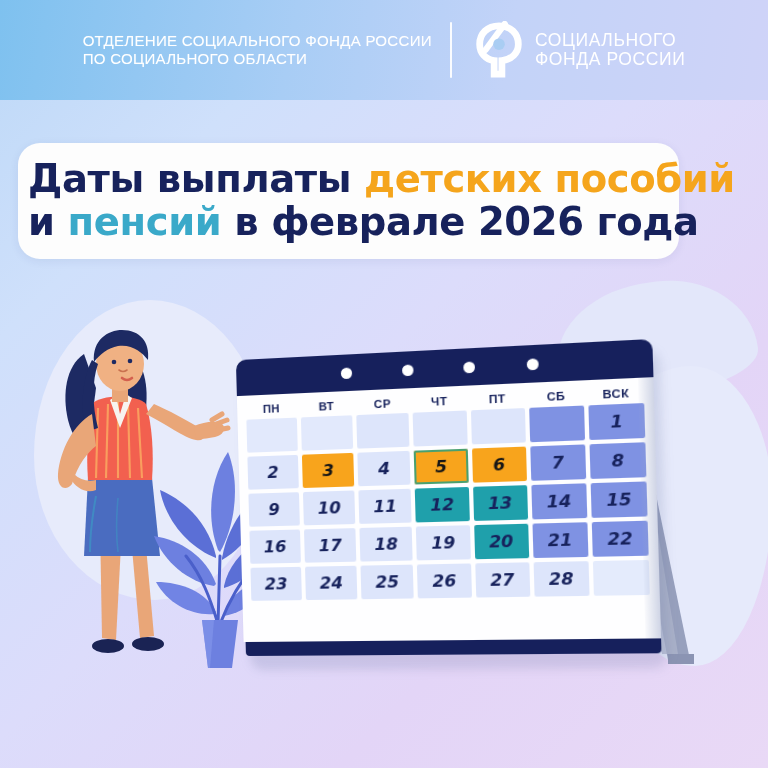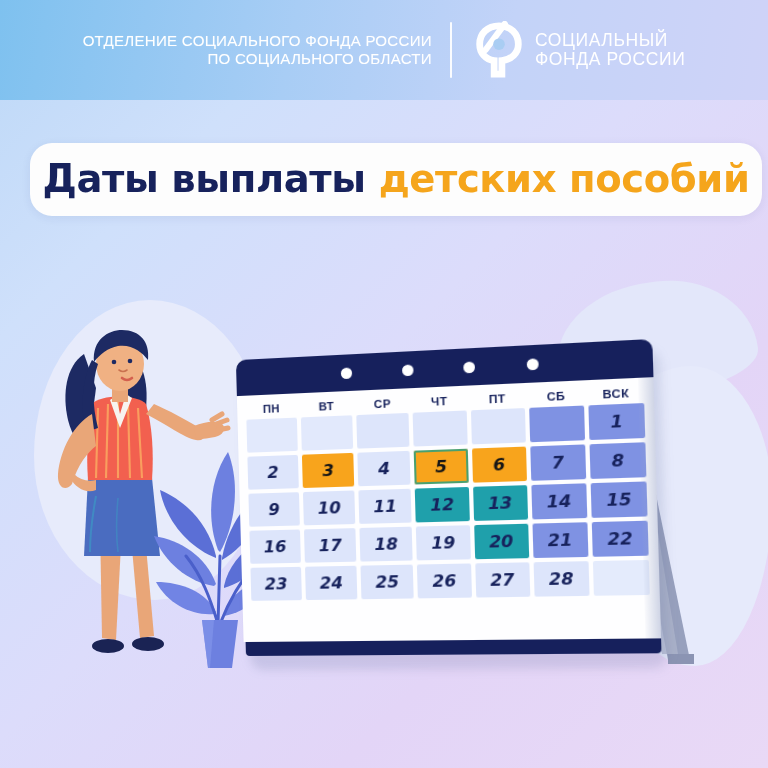--- a/index.html
+++ b/index.html
@@ -15,35 +15,35 @@
   
   .topbar{
     position:absolute;left:0;top:0;width:768px;height:100px;
     background:linear-gradient(100deg,#7ec1ef 0%,#a8cdf5 38%,#c3d3f8 66%,#cfd3f8 100%);
   }
   .topbar-inner{
     position:absolute;left:0;top:0;width:768px;height:100px;
     display:flex;align-items:center;justify-content:center;gap:18px;
   }
   .org-text{
-    text-align:right;color:#ffffff;line-height:1.18;
+    color:#ffffff;line-height:1.18;
     font-size:15.1px;font-weight:400;letter-spacing:.25px;
     text-shadow:0 0 1px rgba(255,255,255,.35);
   }
   .org-text div{white-space:nowrap;}
   .divider-v{width:2px;height:56px;background:rgba(255,255,255,.92);border-radius:1px;}
   .logo-wrap{display:flex;align-items:center;gap:7px;}
   .logo-mark{width:58px;height:58px;flex:none;}
   .logo-text{
     color:#fff;line-height:1.1;font-size:17.5px;font-weight:400;letter-spacing:.6px;
   }
   .logo-text div{white-space:nowrap;}
   
   .title-plate{
-    position:absolute;left:30px;top:143px;width:732px;
+    position:absolute;left:18px;top:143px;width:661px;
     background:#fdfdfd;border-radius:22px;
     box-shadow:0 2px 10px rgba(40,50,110,.08);
     padding:14px 10px 16px;box-sizing:border-box;
     text-align:center;
   }
   .title-line{
     font-family:"DejaVu Sans","Liberation Sans",sans-serif;
     font-weight:bold;font-size:38.5px;line-height:1.12;
     color:#17225c;letter-spacing:-0.4px;white-space:nowrap;
   }
@@ -135,30 +135,33 @@
         <div>ПО СОЦИАЛЬНОГО ОБЛАСТИ</div>
       </div>
       <div class="divider-v"></div>
       <div class="logo-wrap">
         <svg class="logo-mark" viewBox="0 0 60 60">
           <path d="M30 5 C18 5 10 13 10 24 C10 33 16 40 25 41 L25 55 L33 55 L33 41 C43 40 50 33 50 24 C50 13 42 5 30 5 Z" fill="none" stroke="#ffffff" stroke-width="7" stroke-linecap="round"></path>
           <path d="M36 3 L16 30" stroke="#ffffff" stroke-width="6.5" stroke-linecap="round" fill="none"></path>
           <circle cx="30" cy="24" r="6" fill="#a9cdf3"></circle>
         </svg>
         <div class="logo-text">
-          <div>СОЦИАЛЬНЫЙ</div>
+          <div>СОЦИАЛЬНОГО</div>
           <div>ФОНДА РОССИИ</div>
         </div>
       </div>
     </div>
   </div>
 
   <div class="title-plate">
     <div class="title-line">
       <span>Даты выплаты </span><span class="t-orange">детских пособий</span>
+    </div>
+    <div class="title-line">
+      <span>и </span><span class="t-teal">пенсий</span><span> в феврале 2026 года</span>
     </div>
   </div>
 
   <div class="blob-left"></div>
   <div class="blob-right-top"></div>
   <div class="blob-right-bot"></div>
 
   <svg class="easel" viewBox="0 0 120 300">
     <path d="M8 0 L26 0 L86 292 L64 292 Z" fill="#97a0bd"></path>
     <path d="M18 20 L30 20 L74 286 L58 286 Z" fill="#aeb5cc" opacity=".75"></path>

